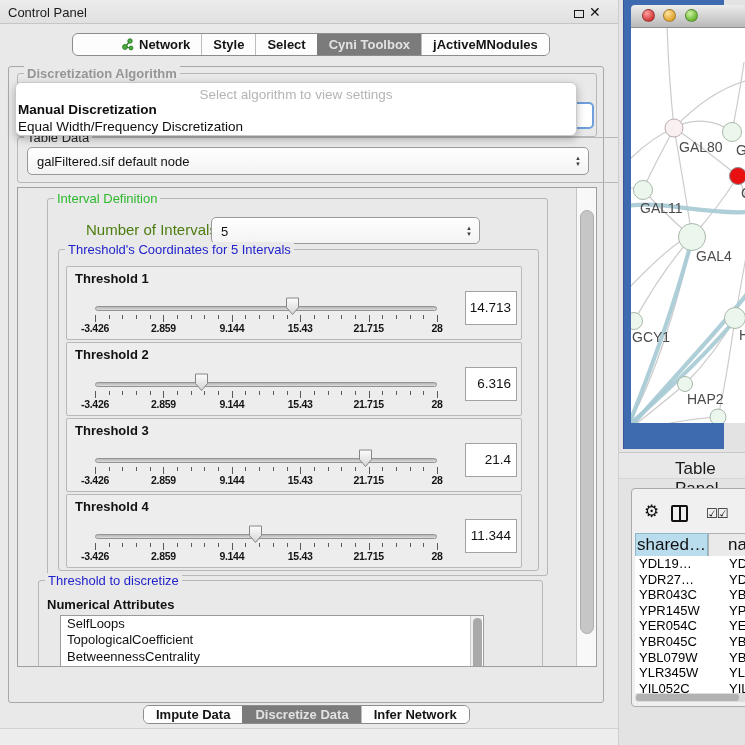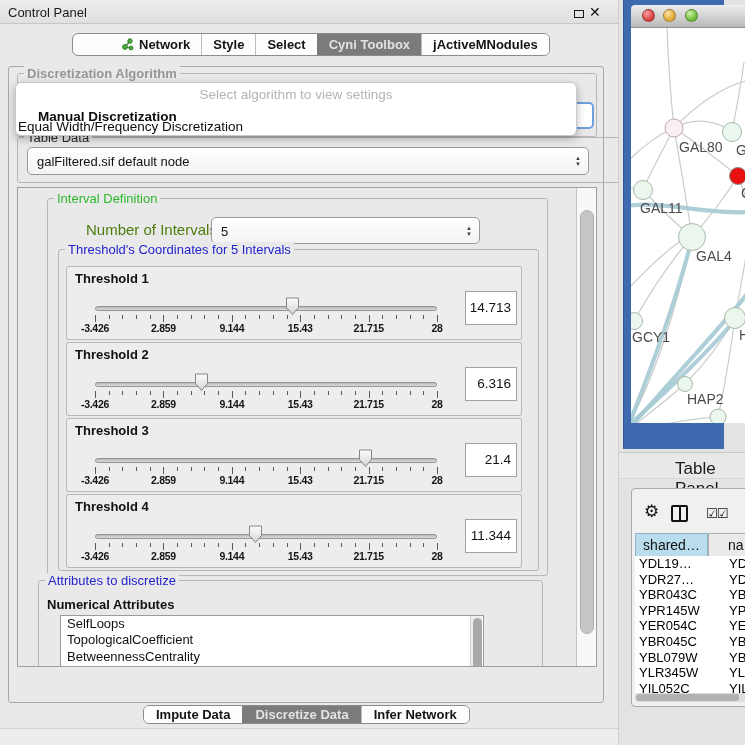--- a/index.html
+++ b/index.html
@@ -82,21 +82,21 @@
   #net-canvas { position:absolute; left:8px; top:28px; width:115px; height:395px; background:#fff; overflow:hidden; }
 
   #table-panel-bar { position:absolute; left:0; top:452px; width:127px; height:27px; background:#e8e8e8; border-top:1px solid #c8c8c8; border-bottom:1px solid #d6d6d6; }
   #tp-title { position:absolute; left:16px; top:6px; font-size:17px; color:#1b1b1b;margin-left:40px; }
 
   #tp-card { position:absolute; left:12px; top:488px; width:122px; height:219px; background:#f0f0f0; border:1px solid #ababab; border-radius:4px; }
   #tp-gear { position:absolute; left:12px; top:12px; font-size:17px; color:#111; font-family:"DejaVu Sans",sans-serif; }
   #tp-split { position:absolute; left:39px; top:16px; width:17px; height:17px; border:2px solid #111; border-radius:2px; }
   #tp-split::after { content:""; position:absolute; left:5.5px; top:0; width:2px; height:13px; background:#111; }
   #tp-checks { position:absolute; left:74px; top:17px; font-size:13px; color:#111; letter-spacing:-1px; font-family:"DejaVu Sans",sans-serif; }
-  .tp-hcell { position:absolute; top:44px; height:40px; font-size:14px; color:#111; line-height:22px; border:1px solid #b0b0b0; }
+  .tp-hcell { position:absolute; top:44px; height:40px; font-size:17px; color:#111; line-height:22px; border:1px solid #b0b0b0; }
   #tp-h1 { left:3px; width:73px; background:#badded; border-color:#8fb6c9; text-align:center; }
   #tp-h2 { left:76px; width:80px; background:#eaeaea; padding-left:19px; }
   #tp-rows { position:absolute; left:3px; top:67px; width:119px; height:137px; background:#fff; overflow:hidden; }
   .tp-row { position:relative; height:15.6px; }
   .tp-c1 { position:absolute; left:4px; top:0; font-size:13px; color:#000; white-space:nowrap; }
   .tp-c2 { position:absolute; left:94px; top:0; font-size:13px; color:#000; white-space:nowrap; }
   #tp-hscroll { position:absolute; left:3px; top:204px; width:112px; height:9px; background:#dcdcdc; border-radius:4px; }
   #tp-hthumb { position:absolute; left:1px; top:1px; width:103px; height:7px; background:#b2b2b2; border-radius:3px; }
 </style>
 </head>
@@ -340,21 +340,21 @@
                       </linearGradient>
                     </defs>
                     <path d="M1.5 1 h12 v9.5 L7.5 17.5 L1.5 10.5 Z" fill="url(#tg3)" stroke="#868686"></path>
                   </svg></div>
                 <div class="thr-value">11.344</div>
               </div>
             </div>
         </div>
 
         <div class="groupbox" id="attr-group">
-          <span class="legend blue">Attributes to discretize</span>
+          <span class="legend blue">Threshold to discretize</span>
           <span id="attr-sub">Numerical Attributes</span>
           <div id="attr-list">
             <div class="attr-item">SelfLoops</div>
             <div class="attr-item">TopologicalCoefficient</div>
             <div class="attr-item">BetweennessCentrality</div>
             <div id="attr-vscroll">
                 <div id="attr-vthumb"></div>
               </div>
           </div>
         </div>
@@ -370,21 +370,21 @@
     <div id="bottom-tabs" class="tabstrip">
       <span class="tab">Impute Data</span>
       <span class="tab selected">Discretize Data</span>
       <span class="tab">Infer Network</span>
     </div>
     <div id="cp-bottom-line"></div>
     <div id="cp-bottom-bg"></div>
 
     <div id="algo-popup">
       <div class="hint">Select algorithm to view settings</div>
-      <div class="opt b" style="top:26px;margin-left:20px;">Manual Discretization</div>
+      <div class="opt b" style="top:19px;">Manual Discretization</div>
       <div class="opt" style="top:36px;">Equal Width/Frequency Discretization</div>
     </div>
   </div>
 
   <div id="right-side">
     <div id="net-window">
       <div id="net-titlebar">
         <span class="tlight" id="tl-red"></span>
         <span class="tlight" id="tl-yellow"></span>
         <span class="tlight" id="tl-green"></span>

